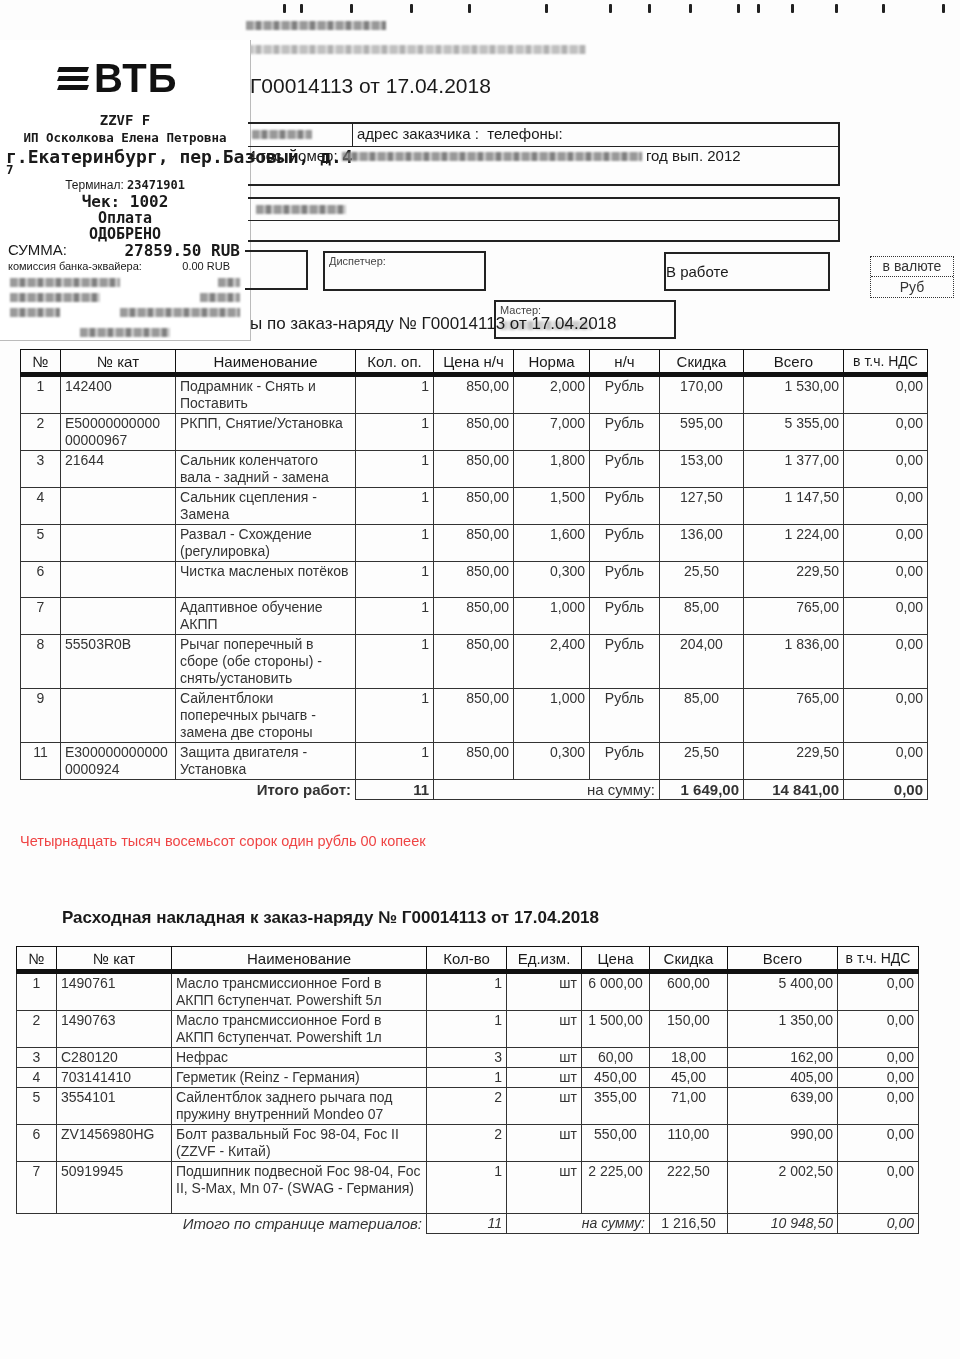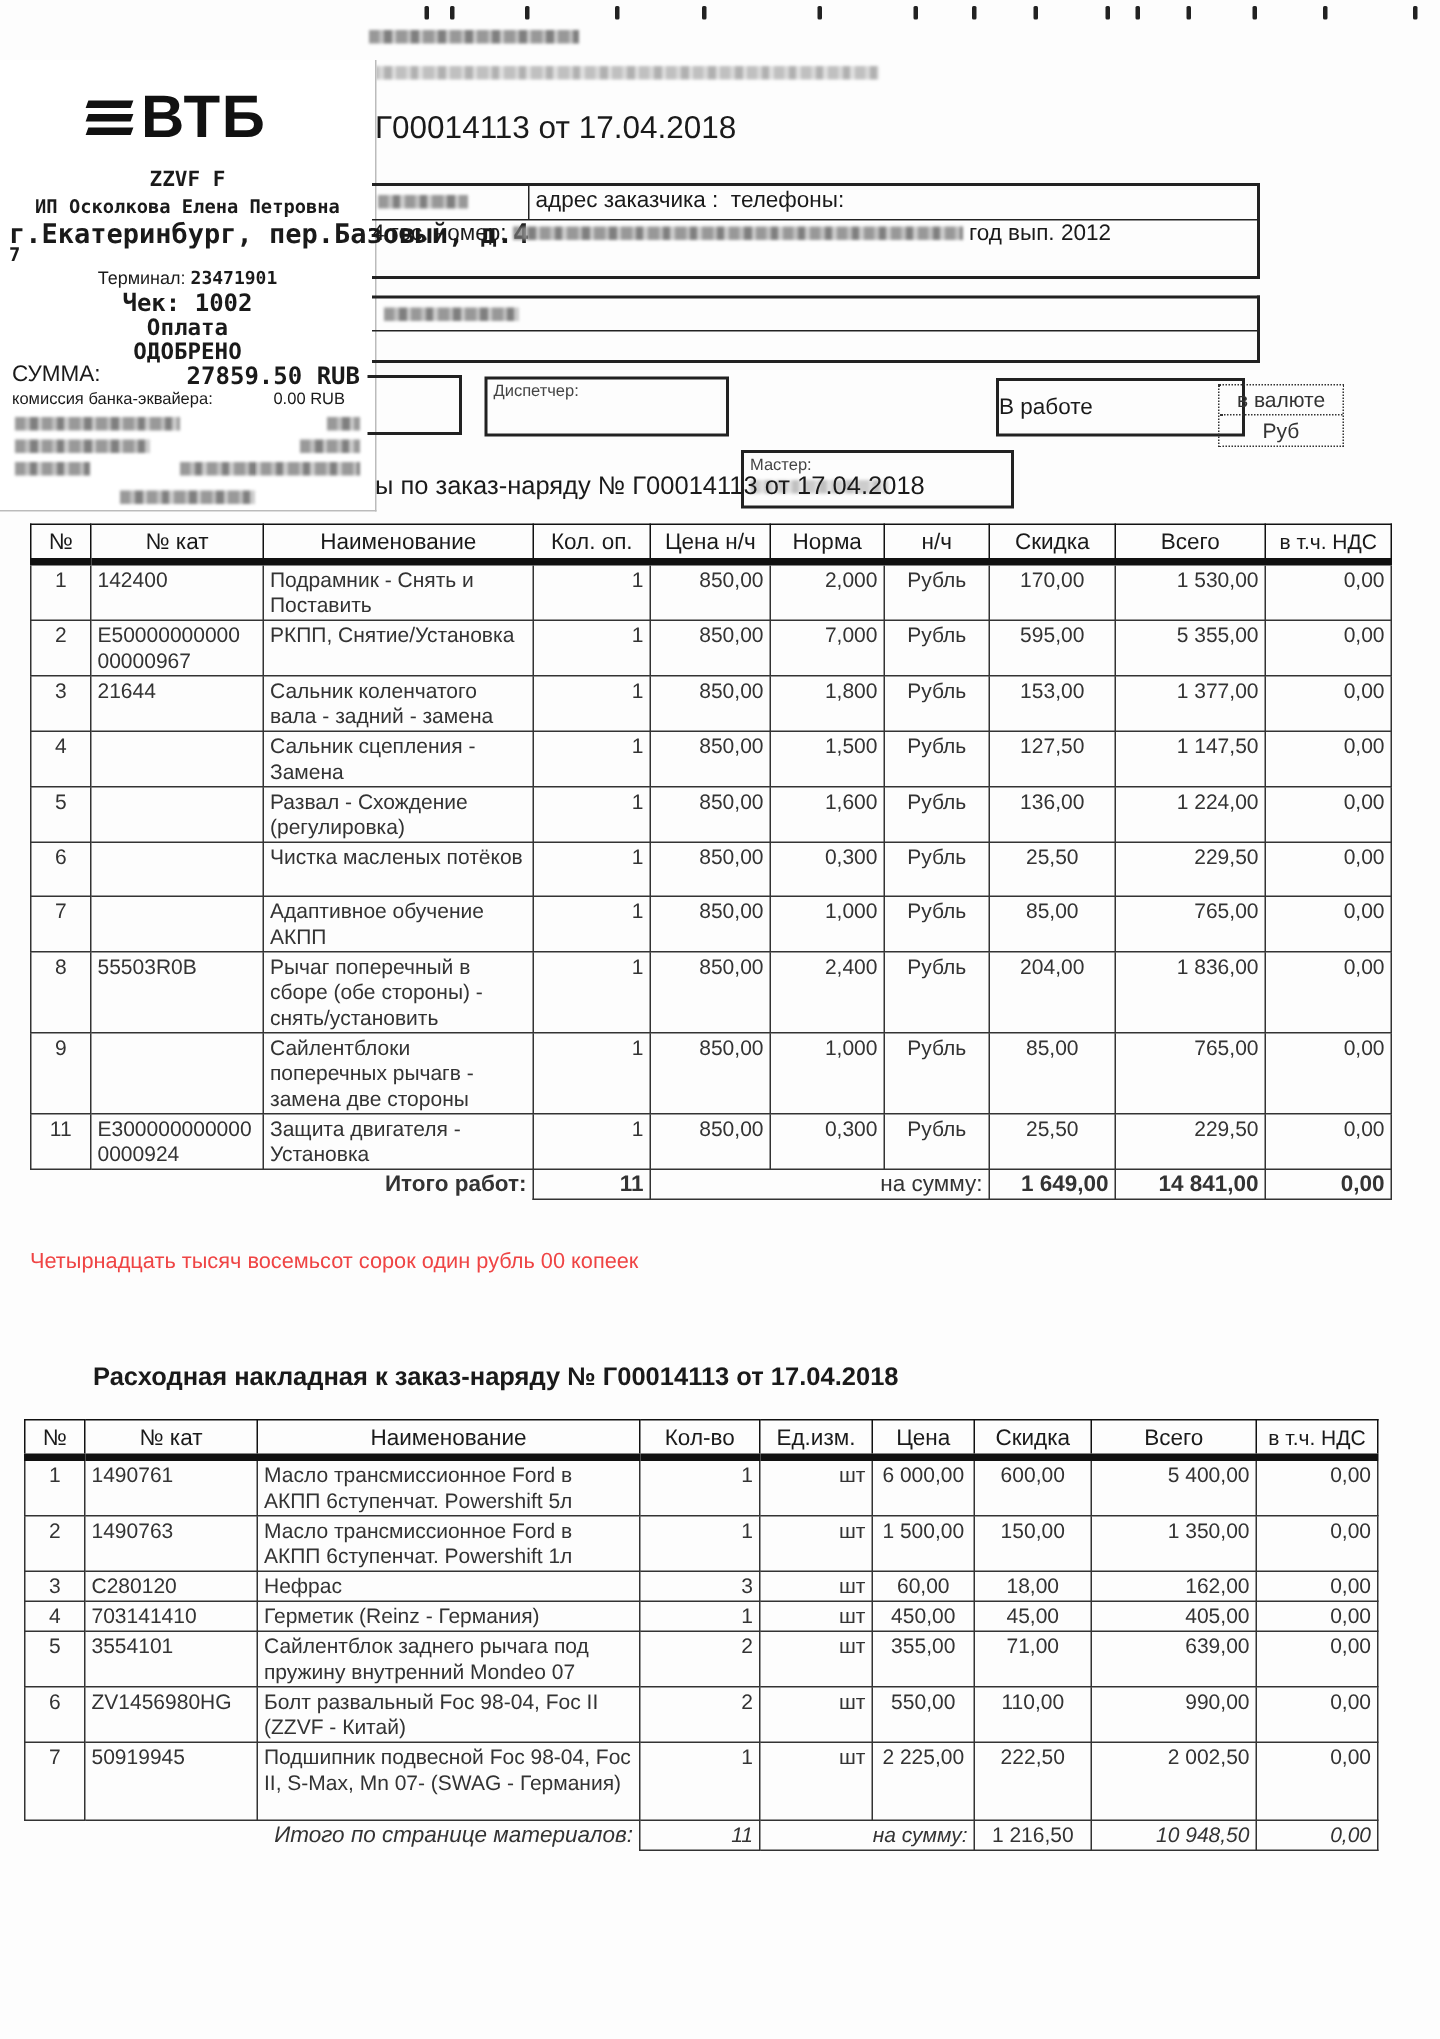--- a/index.html
+++ b/index.html
@@ -128,21 +128,21 @@
 <div class="abs box" style="left:323px;top:251px;width:163px;height:40px;">
   <div style="font-size:11px;color:#444;padding:2px 4px;">Диспетчер:</div>
 </div>
 <div class="abs box" style="left:494px;top:252px;width:182px;height:39px;margin-top:48px;">
   <div style="font-size:11px;color:#444;padding:2px 4px 0;">Мастер:</div>
   <span class="blur" style="margin-left:4px;width:92px;opacity:.35;"></span>
 </div>
 <div class="abs box" style="left:664px;top:252px;width:166px;height:39px;display:flex;align-items:center;justify-content:flex-start;">
   <span style="font-size:15px;">В работе</span>
 </div>
-<div class="abs" style="left:812px;top:256px;width:84px;height:42px;border:1px dotted #333;box-sizing:border-box;font-size:14px;text-align:center;color:#333;">
+<div class="abs" style="left:870px;top:256px;width:84px;height:42px;border:1px dotted #333;box-sizing:border-box;font-size:14px;text-align:center;color:#333;">
   <div style="border-bottom:1px dotted #333;line-height:19px;">в валюте</div>
   <div style="line-height:20px;">Руб</div>
 </div>
 
 <div class="abs section-title" style="left:250px;top:314px;font-weight:normal;font-size:17px;">ы по заказ-наряду №  Г00014113  от 17.04.2018</div>
 
 <table class="grid" style="left:20px;top:349px;width:902px;">
   <colgroup>
     <col style="width:40px">
       <col style="width:115px">

